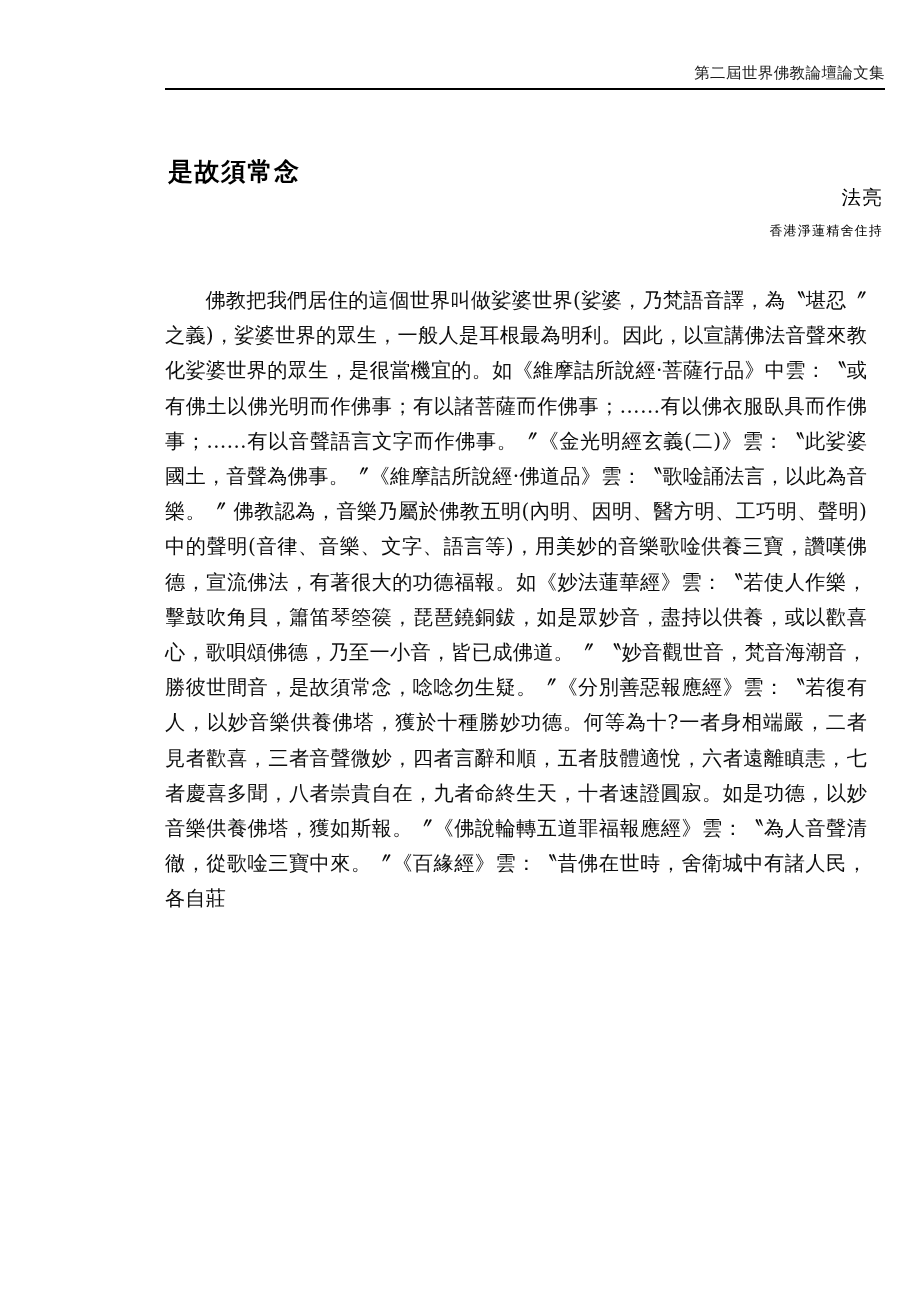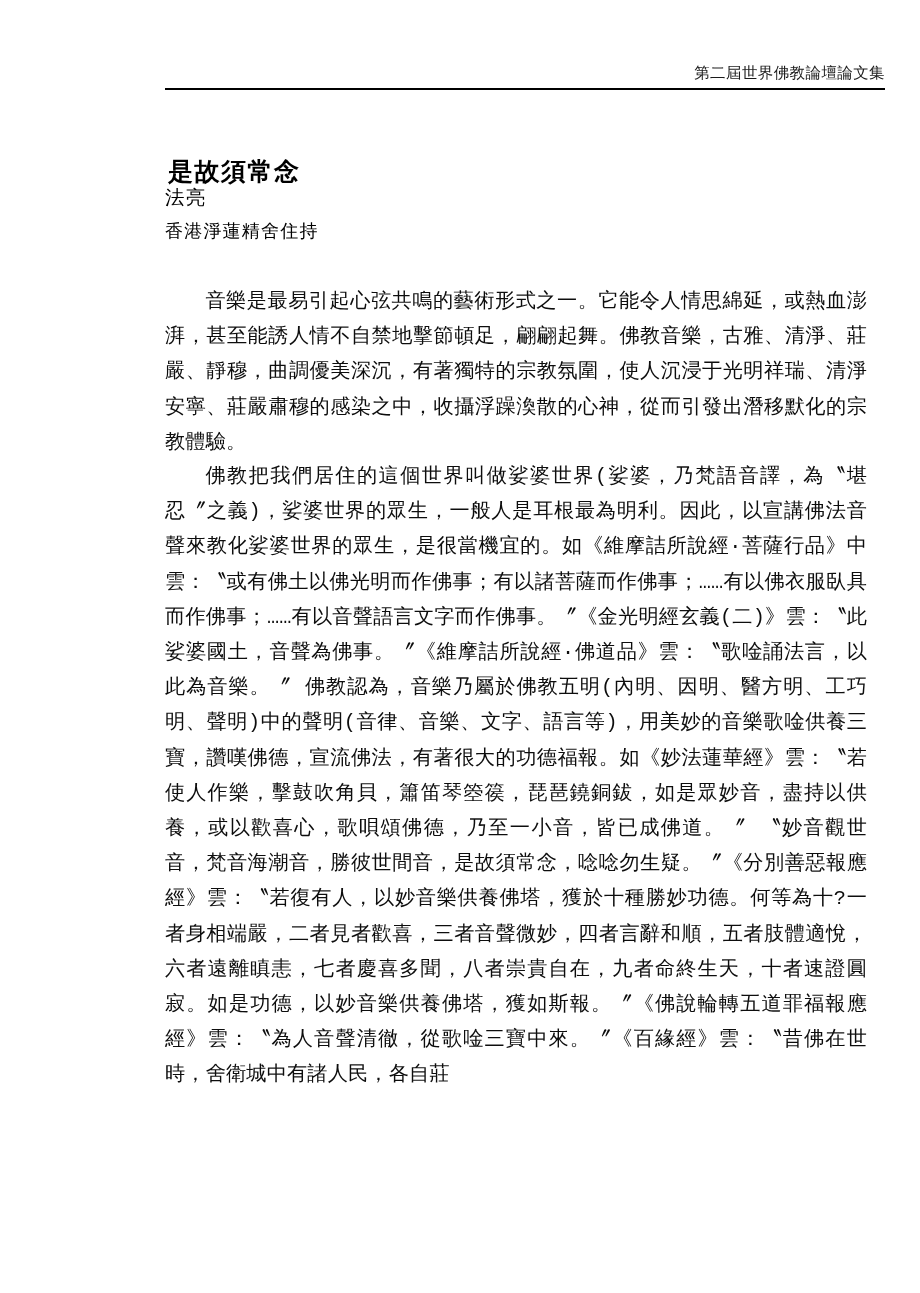--- a/index.html
+++ b/index.html
@@ -61,30 +61,30 @@
     color: #000000;
     white-space: nowrap;
   }
 
   
   .byline {
     position: absolute;
     left: 118px;
     top: 182px;
     width: 718px;
-    text-align: left;
+    text-align: right;
   }
   .byline .author {
     font-size: 19.5px;
     line-height: 32px;
     letter-spacing: 1.2px;
     white-space: nowrap;
   }
   .byline .affiliation {
-    font-size: 18px;
+    font-size: 13px;
     line-height: 34px;
     letter-spacing: 1.2px;
     white-space: nowrap;
   }
 
   
   .body-zone {
     position: absolute;
     left: 118px;
     top: 283px;
@@ -132,18 +132,17 @@
   </div>
 
   <h1 class="doc-title">是故須常念</h1>
 
   <div class="byline">
     <div class="author">法亮</div>
     <div class="affiliation">香港淨蓮精舍住持</div>
   </div>
 
   <div class="body-zone">
-    <p class="para">音樂是最易引起心弦共鳴的藝術形式之一。它能令人情思綿延，或熱血澎湃，甚至能誘人情不自禁地擊節頓足，翩翩起舞。佛教音樂，古雅、清淨、莊嚴、靜穆，曲調優美深沉，有著獨特的宗教氛圍，使人沉浸于光明祥瑞、清淨安寧、莊嚴肅穆的感染之中，收攝浮躁渙散的心神，從而引發出潛移默化的宗教體驗。</p>
     <p class="para">佛教把我們居住的這個世界叫做娑婆世界(娑婆，乃梵語音譯，為〝堪忍〞之義)，娑婆世界的眾生，一般人是耳根最為明利。因此，以宣講佛法音聲來教化娑婆世界的眾生，是很當機宜的。如《維摩詰所說經·菩薩行品》中雲：〝或有佛土以佛光明而作佛事；有以諸菩薩而作佛事；……有以佛衣服臥具而作佛事；……有以音聲語言文字而作佛事。〞《金光明經玄義(二)》雲：〝此娑婆國土，音聲為佛事。〞《維摩詰所說經·佛道品》雲：〝歌唫誦法言，以此為音樂。〞 佛教認為，音樂乃屬於佛教五明(內明、因明、醫方明、工巧明、聲明)中的聲明(音律、音樂、文字、語言等)，用美妙的音樂歌唫供養三寶，讚嘆佛德，宣流佛法，有著很大的功德福報。如《妙法蓮華經》雲：〝若使人作樂，擊鼓吹角貝，簫笛琴箜篌，琵琶鐃銅鈸，如是眾妙音，盡持以供養，或以歡喜心，歌唄頌佛德，乃至一小音，皆已成佛道。〞 〝妙音觀世音，梵音海潮音，勝彼世間音，是故須常念，唸唸勿生疑。〞《分別善惡報應經》雲：〝若復有人，以妙音樂供養佛塔，獲於十種勝妙功德。何等為十?一者身相端嚴，二者見者歡喜，三者音聲微妙，四者言辭和順，五者肢體適悅，六者遠離瞋恚，七者慶喜多聞，八者崇貴自在，九者命終生天，十者速證圓寂。如是功德，以妙音樂供養佛塔，獲如斯報。〞《佛說輪轉五道罪福報應經》雲：〝為人音聲清徹，從歌唫三寶中來。〞《百緣經》雲：〝昔佛在世時，舍衛城中有諸人民，各自莊</p>
   </div>
 
 
 </div>
 
 </body></html>

